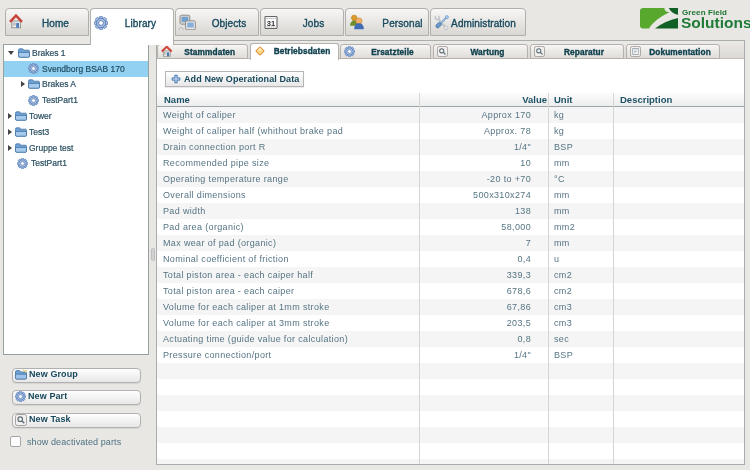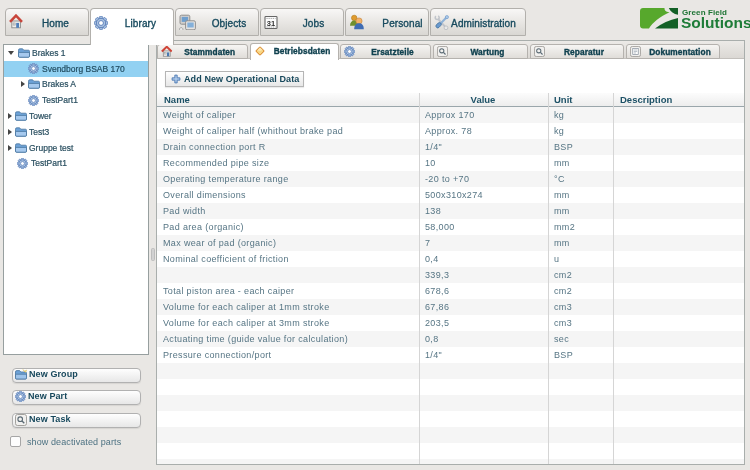--- a/index.html
+++ b/index.html
@@ -28,21 +28,21 @@
 .itab.act{top:2px;height:17px;background:#fff;border-bottom:none;z-index:3;padding-bottom:2px}
 #addbtn{position:absolute;left:8px;top:30px;width:139px;height:16px;border:1px solid #b5b5b5;border-radius:0;background:linear-gradient(#fefefe,#e7e7e7);display:flex;align-items:center;padding-left:5px;box-shadow:0 1px 1px rgba(0,0,0,0.08)}
 #addbtn .lbl{font-weight:bold;font-size:9px;color:#17485c;letter-spacing:0.1px;margin-left:3px;white-space:nowrap}
 #thead{position:absolute;left:0;top:52px;width:587px;height:14px;background:linear-gradient(#fcfcfc,#ededed);border-bottom:1px solid #9aa6ab}
 #thead div{position:absolute;top:0;height:14px;line-height:14px;font-weight:bold;font-size:9.5px;color:#1d5166;letter-spacing:0px}
 #rows{position:absolute;left:0;top:66px;width:587px;height:357px}
 .r{position:relative;height:16px;width:587px}
 .r:nth-child(odd){background:#f5f5f5}
 .r div{position:absolute;top:0;height:16px;line-height:16px;font-size:9px;letter-spacing:0.35px;color:#567584;white-space:nowrap}
 .c1{left:6px}
-.c2{left:268px;width:128px;padding-right:2px}
+.c2{left:262px;width:128px;text-align:right;padding-right:16px}
 .c3{left:397px}
 .vsep{position:absolute;top:52px;width:1px;background:#d5d5d5;height:371px}
 </style></head>
 <body>
 
 <svg width="0" height="0" style="position:absolute">
 <defs>
 <symbol id="folder" viewBox="0 0 12 10">
   <path d="M0.5 2.2 Q0.5 0.8 1.8 0.8 H4.6 L5.8 2.2 H10.4 Q11.5 2.2 11.5 3.3 V8 Q11.5 9.2 10.4 9.2 H1.6 Q0.5 9.2 0.5 8 Z" fill="#6da2d8" stroke="#49759e" stroke-width="0.8"></path>
   <path d="M0.5 4.4 H11.5 V8 Q11.5 9.2 10.4 9.2 H1.6 Q0.5 9.2 0.5 8 Z" fill="#a6c9ee" stroke="#49759e" stroke-width="0.8"></path>
@@ -272,21 +272,21 @@
 
   <div id="addbtn">
       <svg class="icon" width="10" height="10">
         <use href="#plus"></use>
       </svg>
       <span class="lbl">Add New Operational Data</span>
     </div>
 
   <div id="thead">
     <div style="left:7px">Name</div>
-    <div style="left:262px;width:128px;text-align:center;padding-right:0">Value</div>
+    <div style="left:262px;width:128px;text-align:right;padding-right:0">Value</div>
     <div style="left:397px">Unit</div>
     <div style="left:463px">Description</div>
   </div>
 
   <div id="rows">
     <div class="r">
         <div class="c1">Weight of caliper</div>
         <div class="c2">Approx 170</div>
         <div class="c3">kg</div>
       </div>
@@ -329,20 +329,21 @@
         <div class="c1">Max wear of pad (organic)</div>
         <div class="c2">7</div>
         <div class="c3">mm</div>
       </div>
     <div class="r">
         <div class="c1">Nominal coefficient of friction</div>
         <div class="c2">0,4</div>
         <div class="c3">u</div>
       </div>
     <div class="r">
+        <div class="c1">Total piston area - each caiper half</div>
         <div class="c2">339,3</div>
         <div class="c3">cm2</div>
       </div>
     <div class="r">
         <div class="c1">Total piston area - each caiper</div>
         <div class="c2">678,6</div>
         <div class="c3">cm2</div>
       </div>
     <div class="r">
         <div class="c1">Volume for each caliper at 1mm stroke</div>

